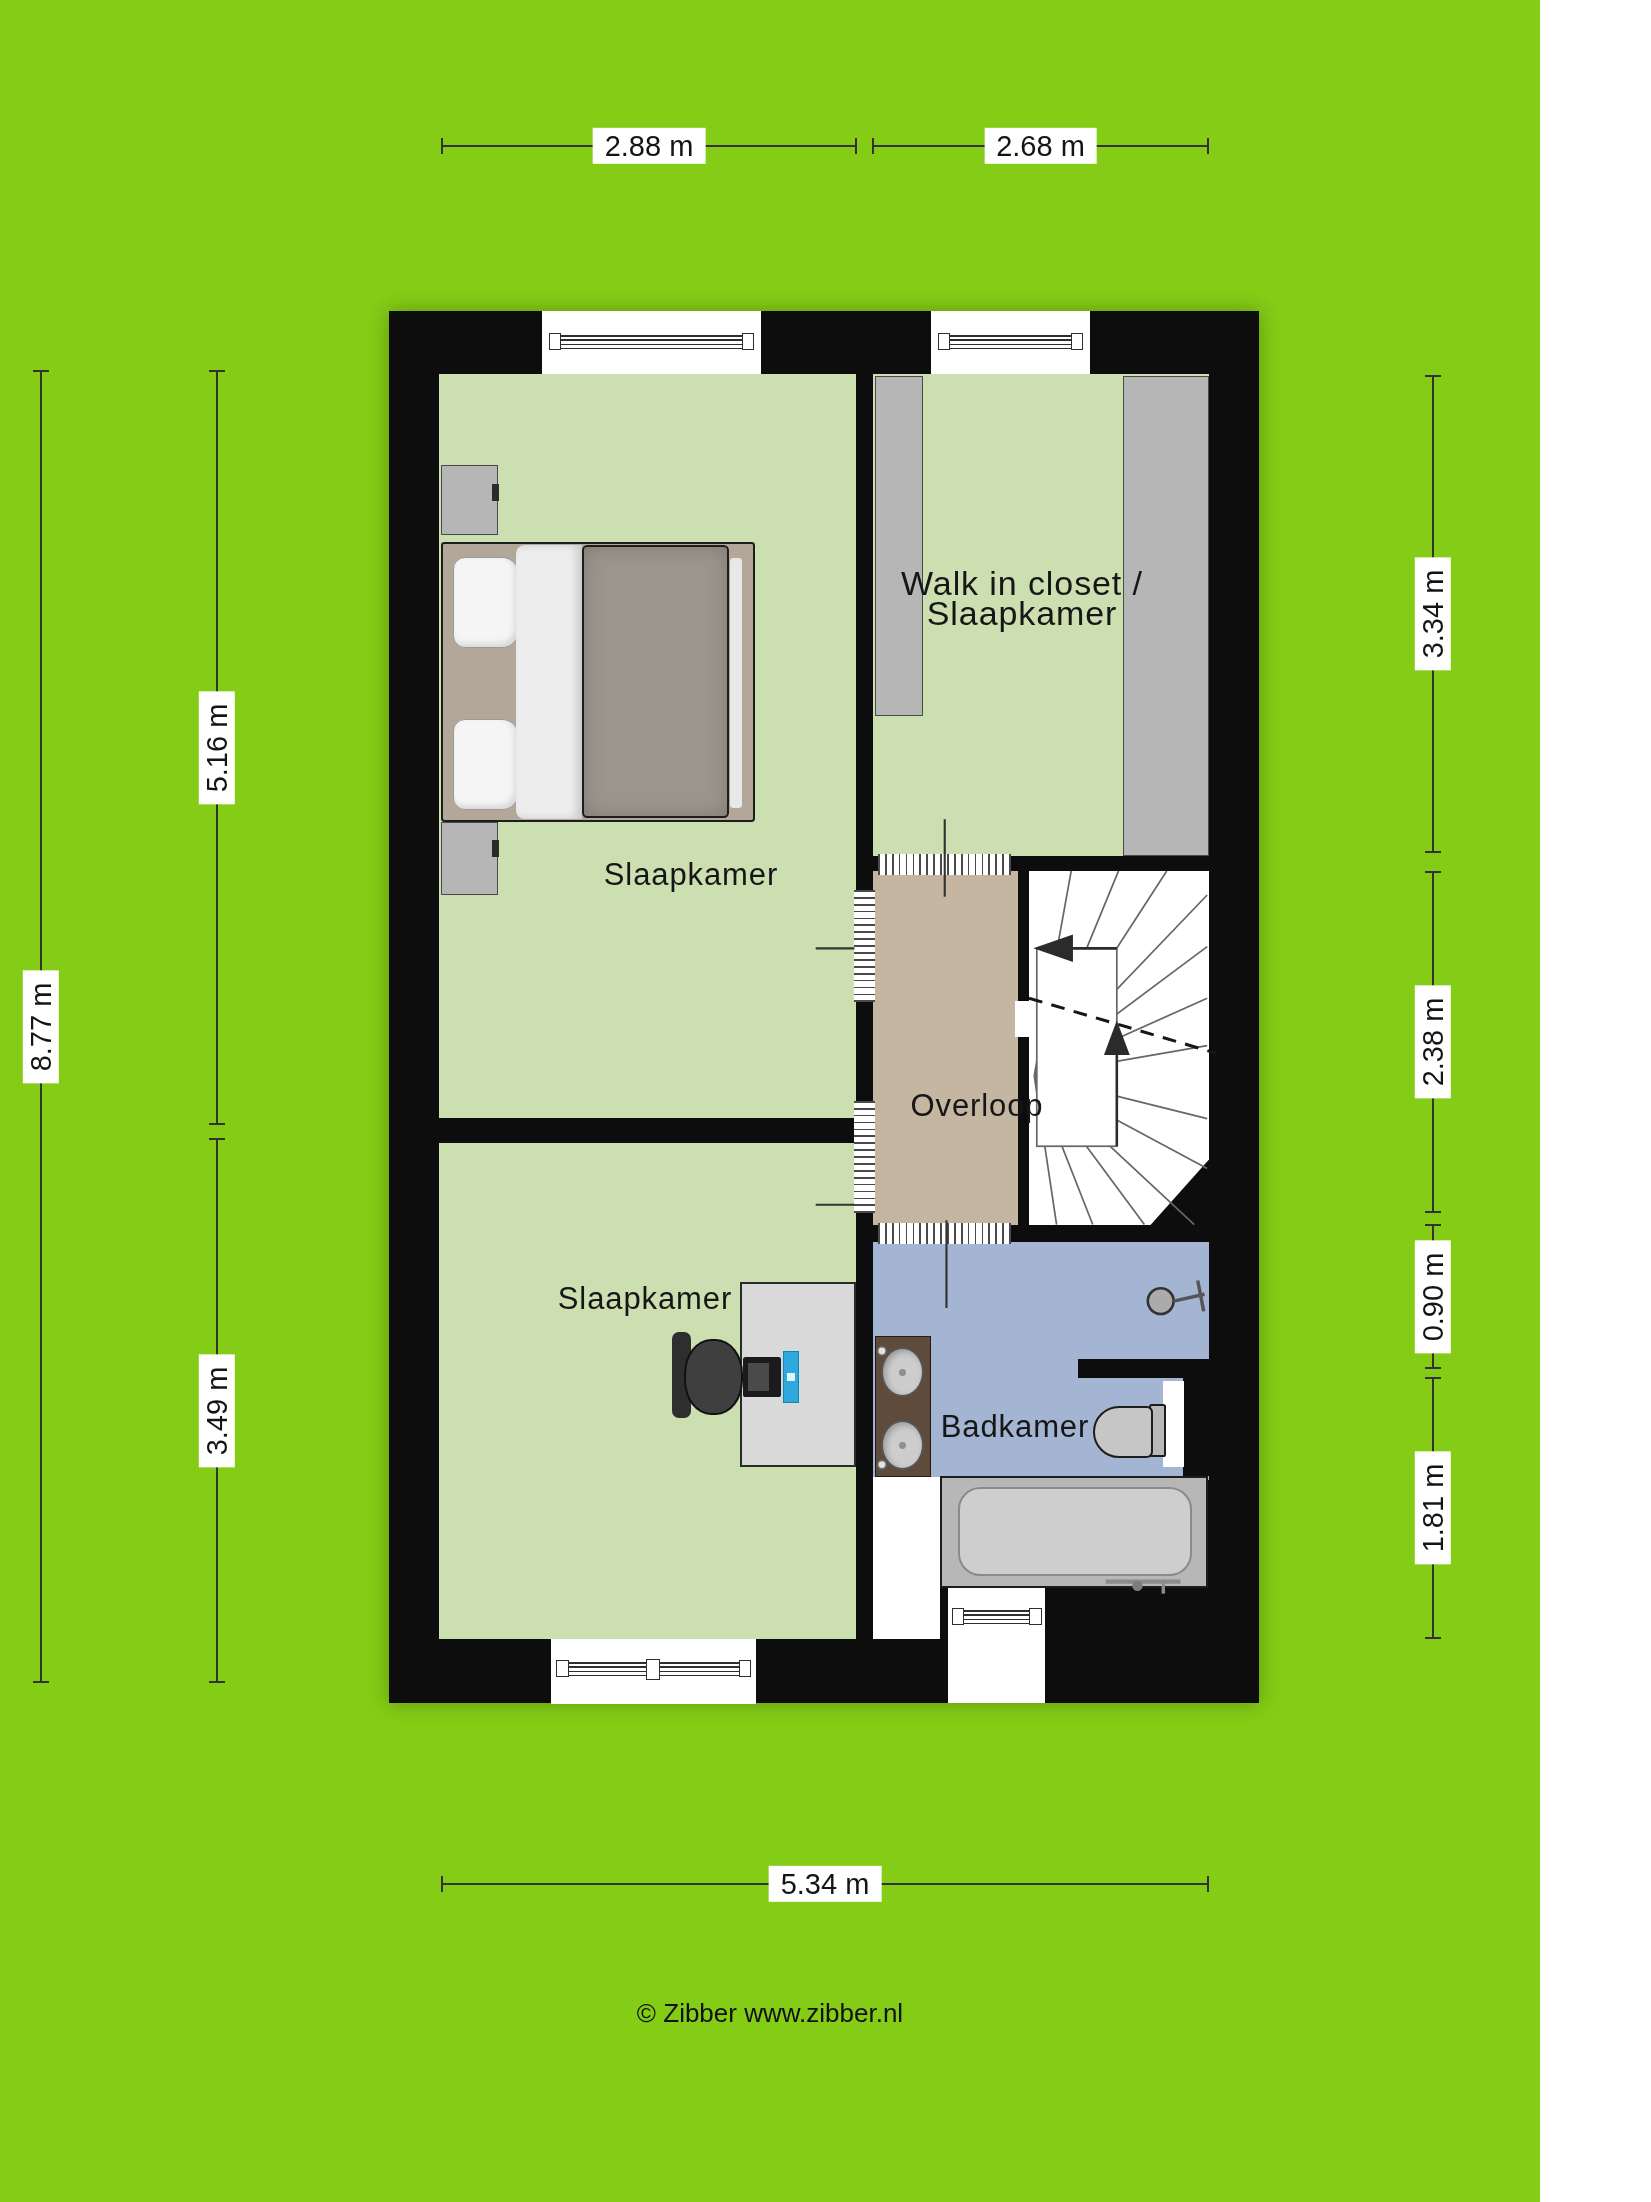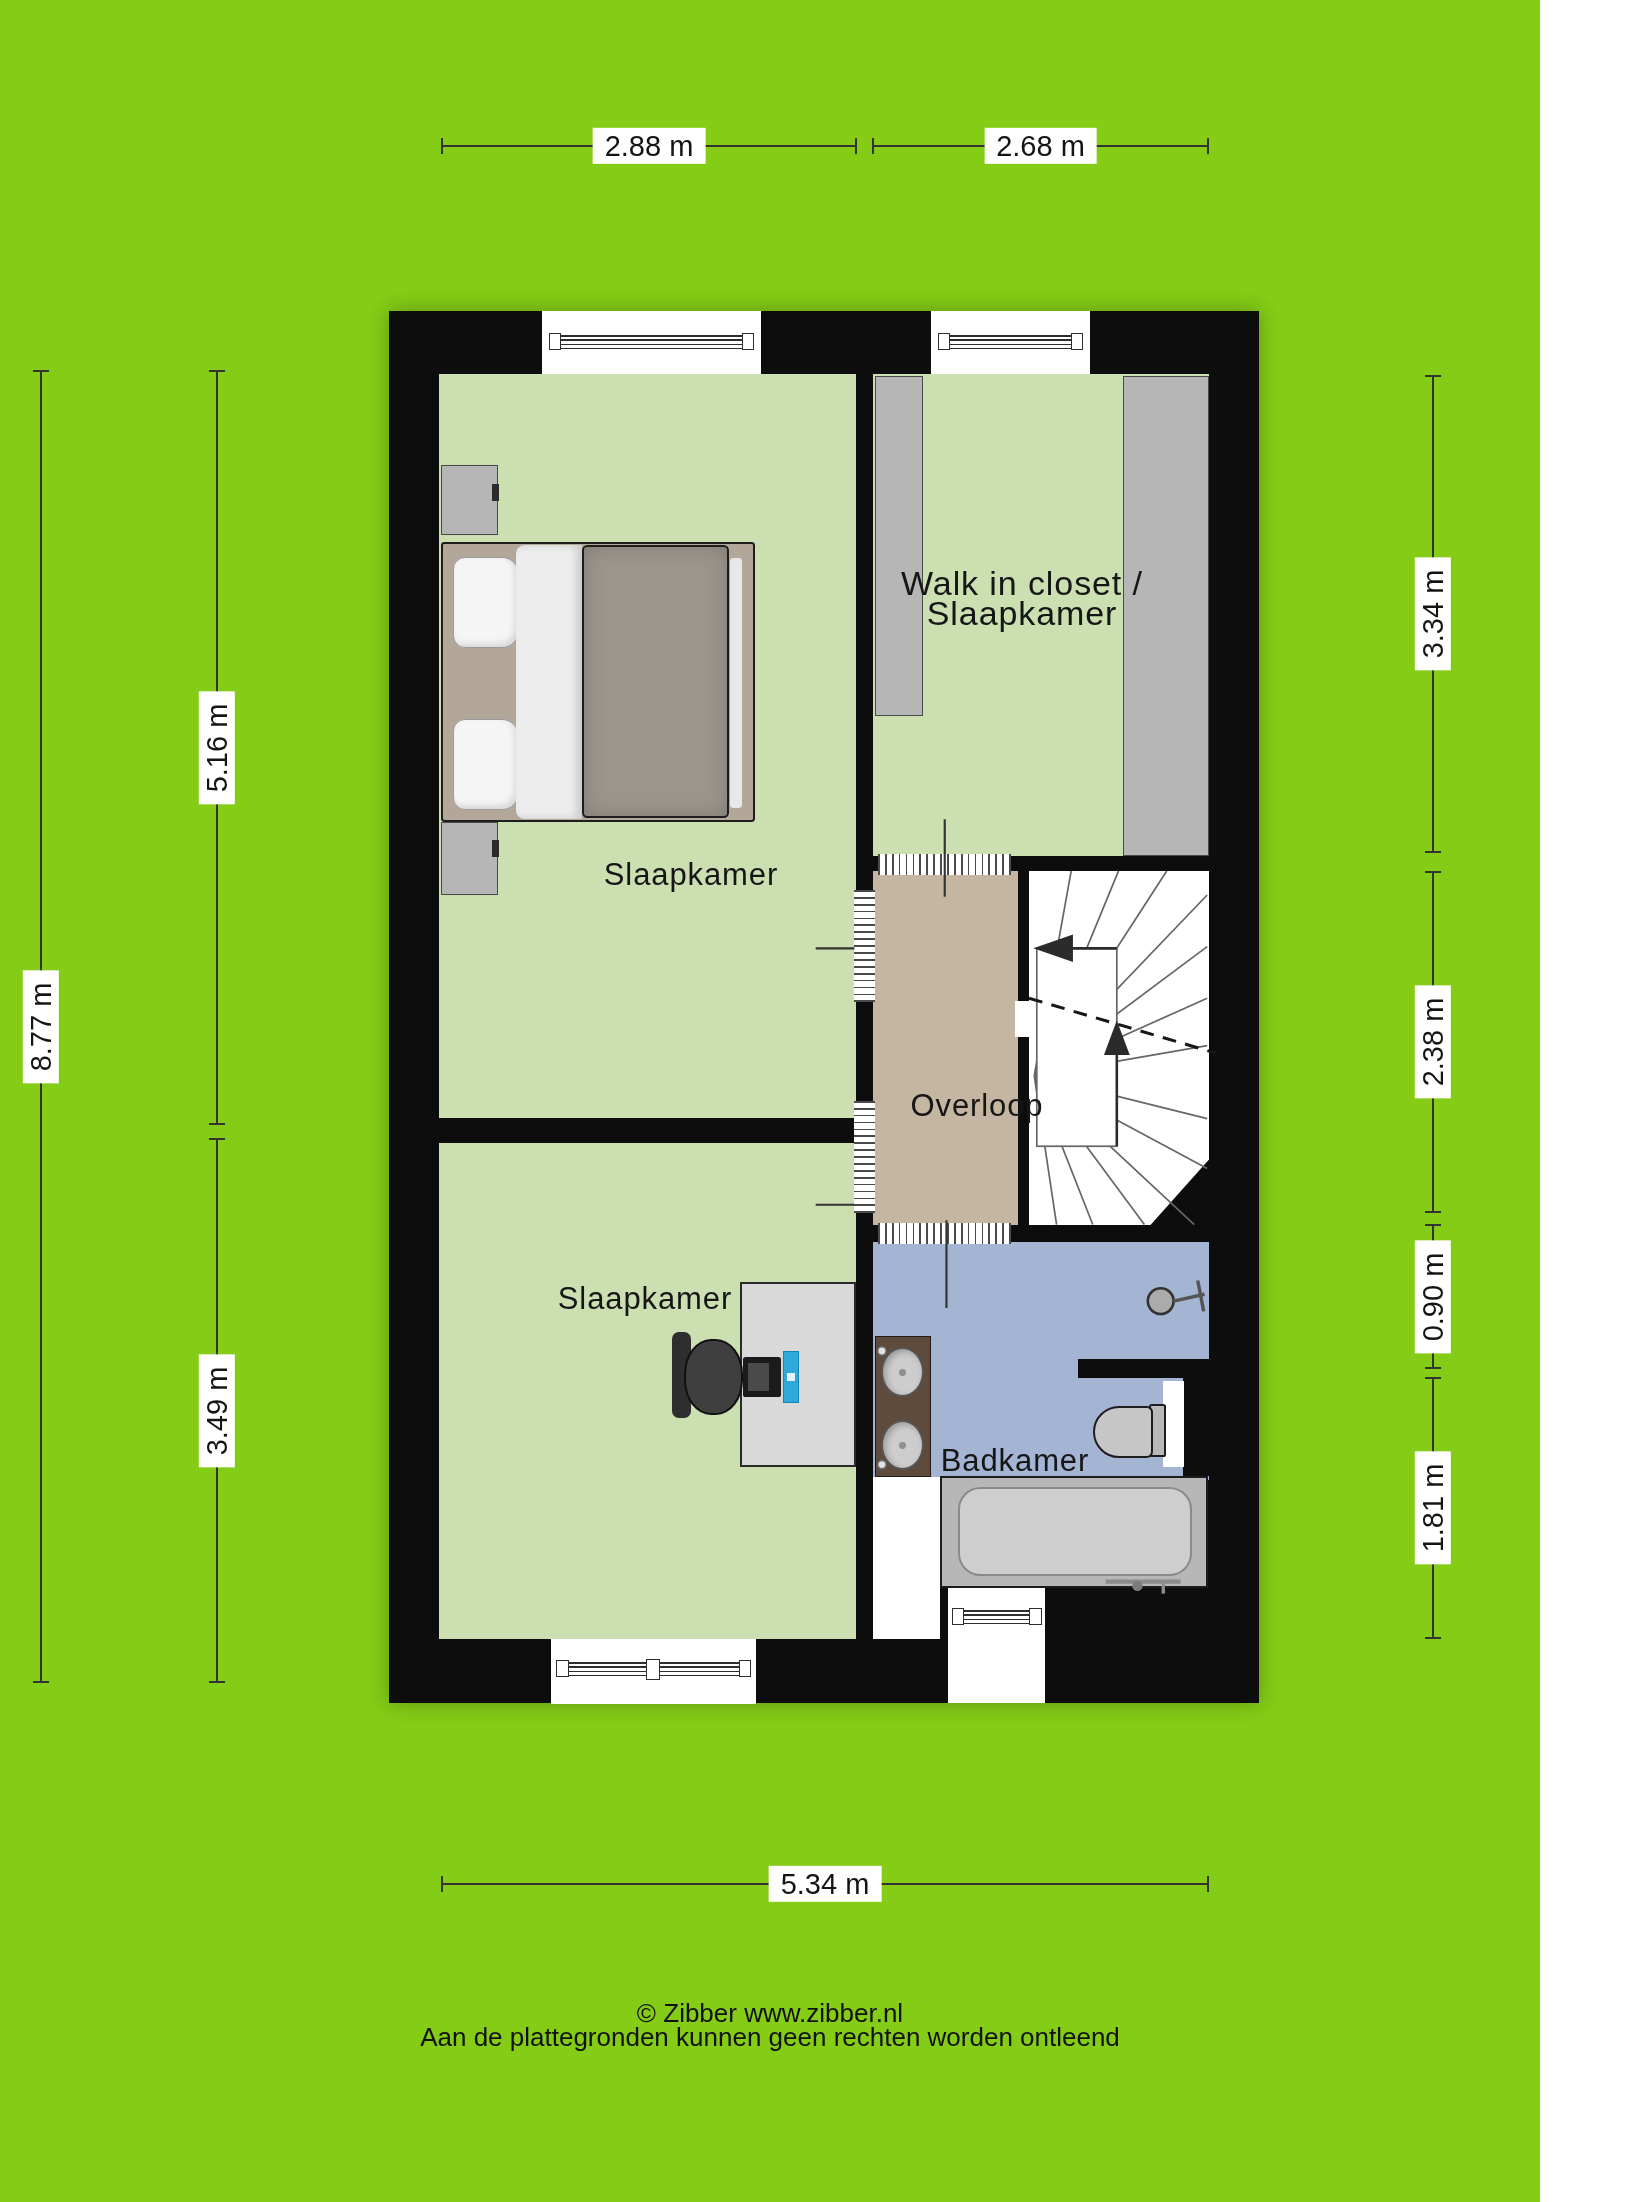--- a/index.html
+++ b/index.html
@@ -216,19 +216,18 @@
       <circle cx="1025" cy="1570" r="5" fill="#e2e2e2" stroke="#666" stroke-width="2"></circle>
       <circle cx="1025" cy="1702" r="5" fill="#e2e2e2" stroke="#666" stroke-width="2"></circle>
     </g>
   </svg>
 
   <div class="room-label" style="left:691px;top:875px">Slaapkamer</div>
   <div class="room-label small" style="left:1022px;top:583px">Walk in closet /</div>
   <div class="room-label small" style="left:1022px;top:613px">Slaapkamer</div>
   <div class="room-label" style="left:977px;top:1106px">Overloop</div>
   <div class="room-label" style="left:645px;top:1299px">Slaapkamer</div>
-  <div class="room-label" style="left:1015px;top:1461px">Badkamer</div>
-
-  <div class="footer-line" style="top:2022px">Aan de plattegronden kunnen geen rechten worden ontleend</div>
+  <div class="room-label" style="left:1015px;top:1427px">Badkamer</div>
+
   <div class="footer-line" style="top:1998px">© Zibber www.zibber.nl</div>
 
 </div>
 
 
 </body></html>

